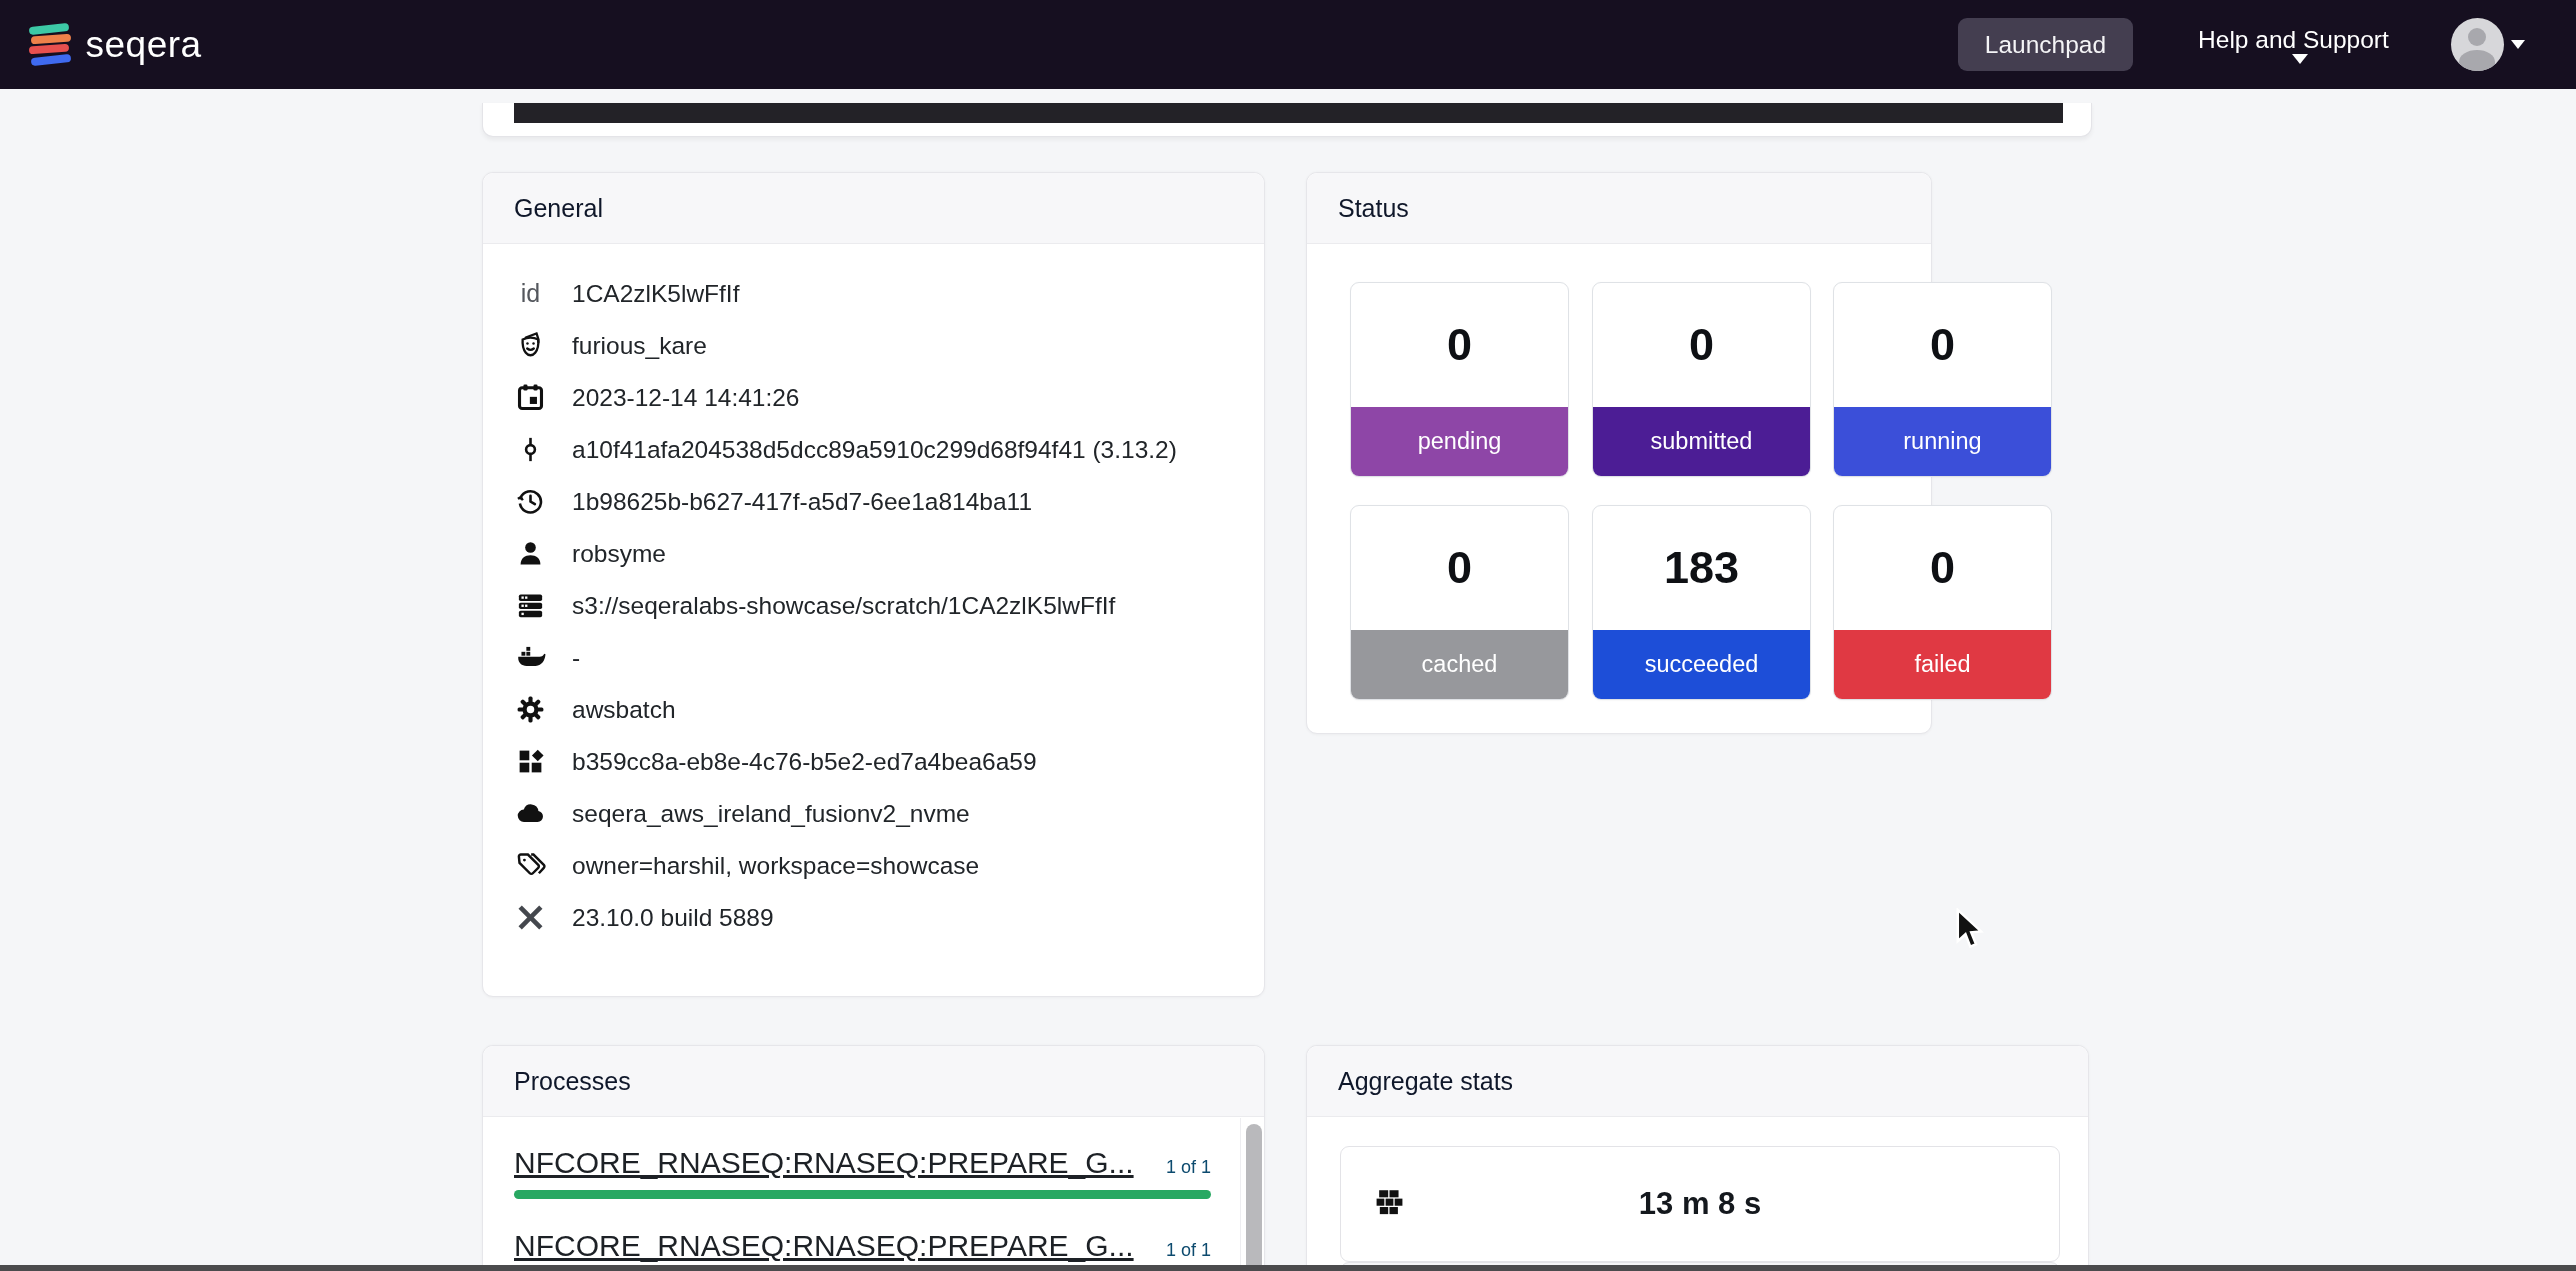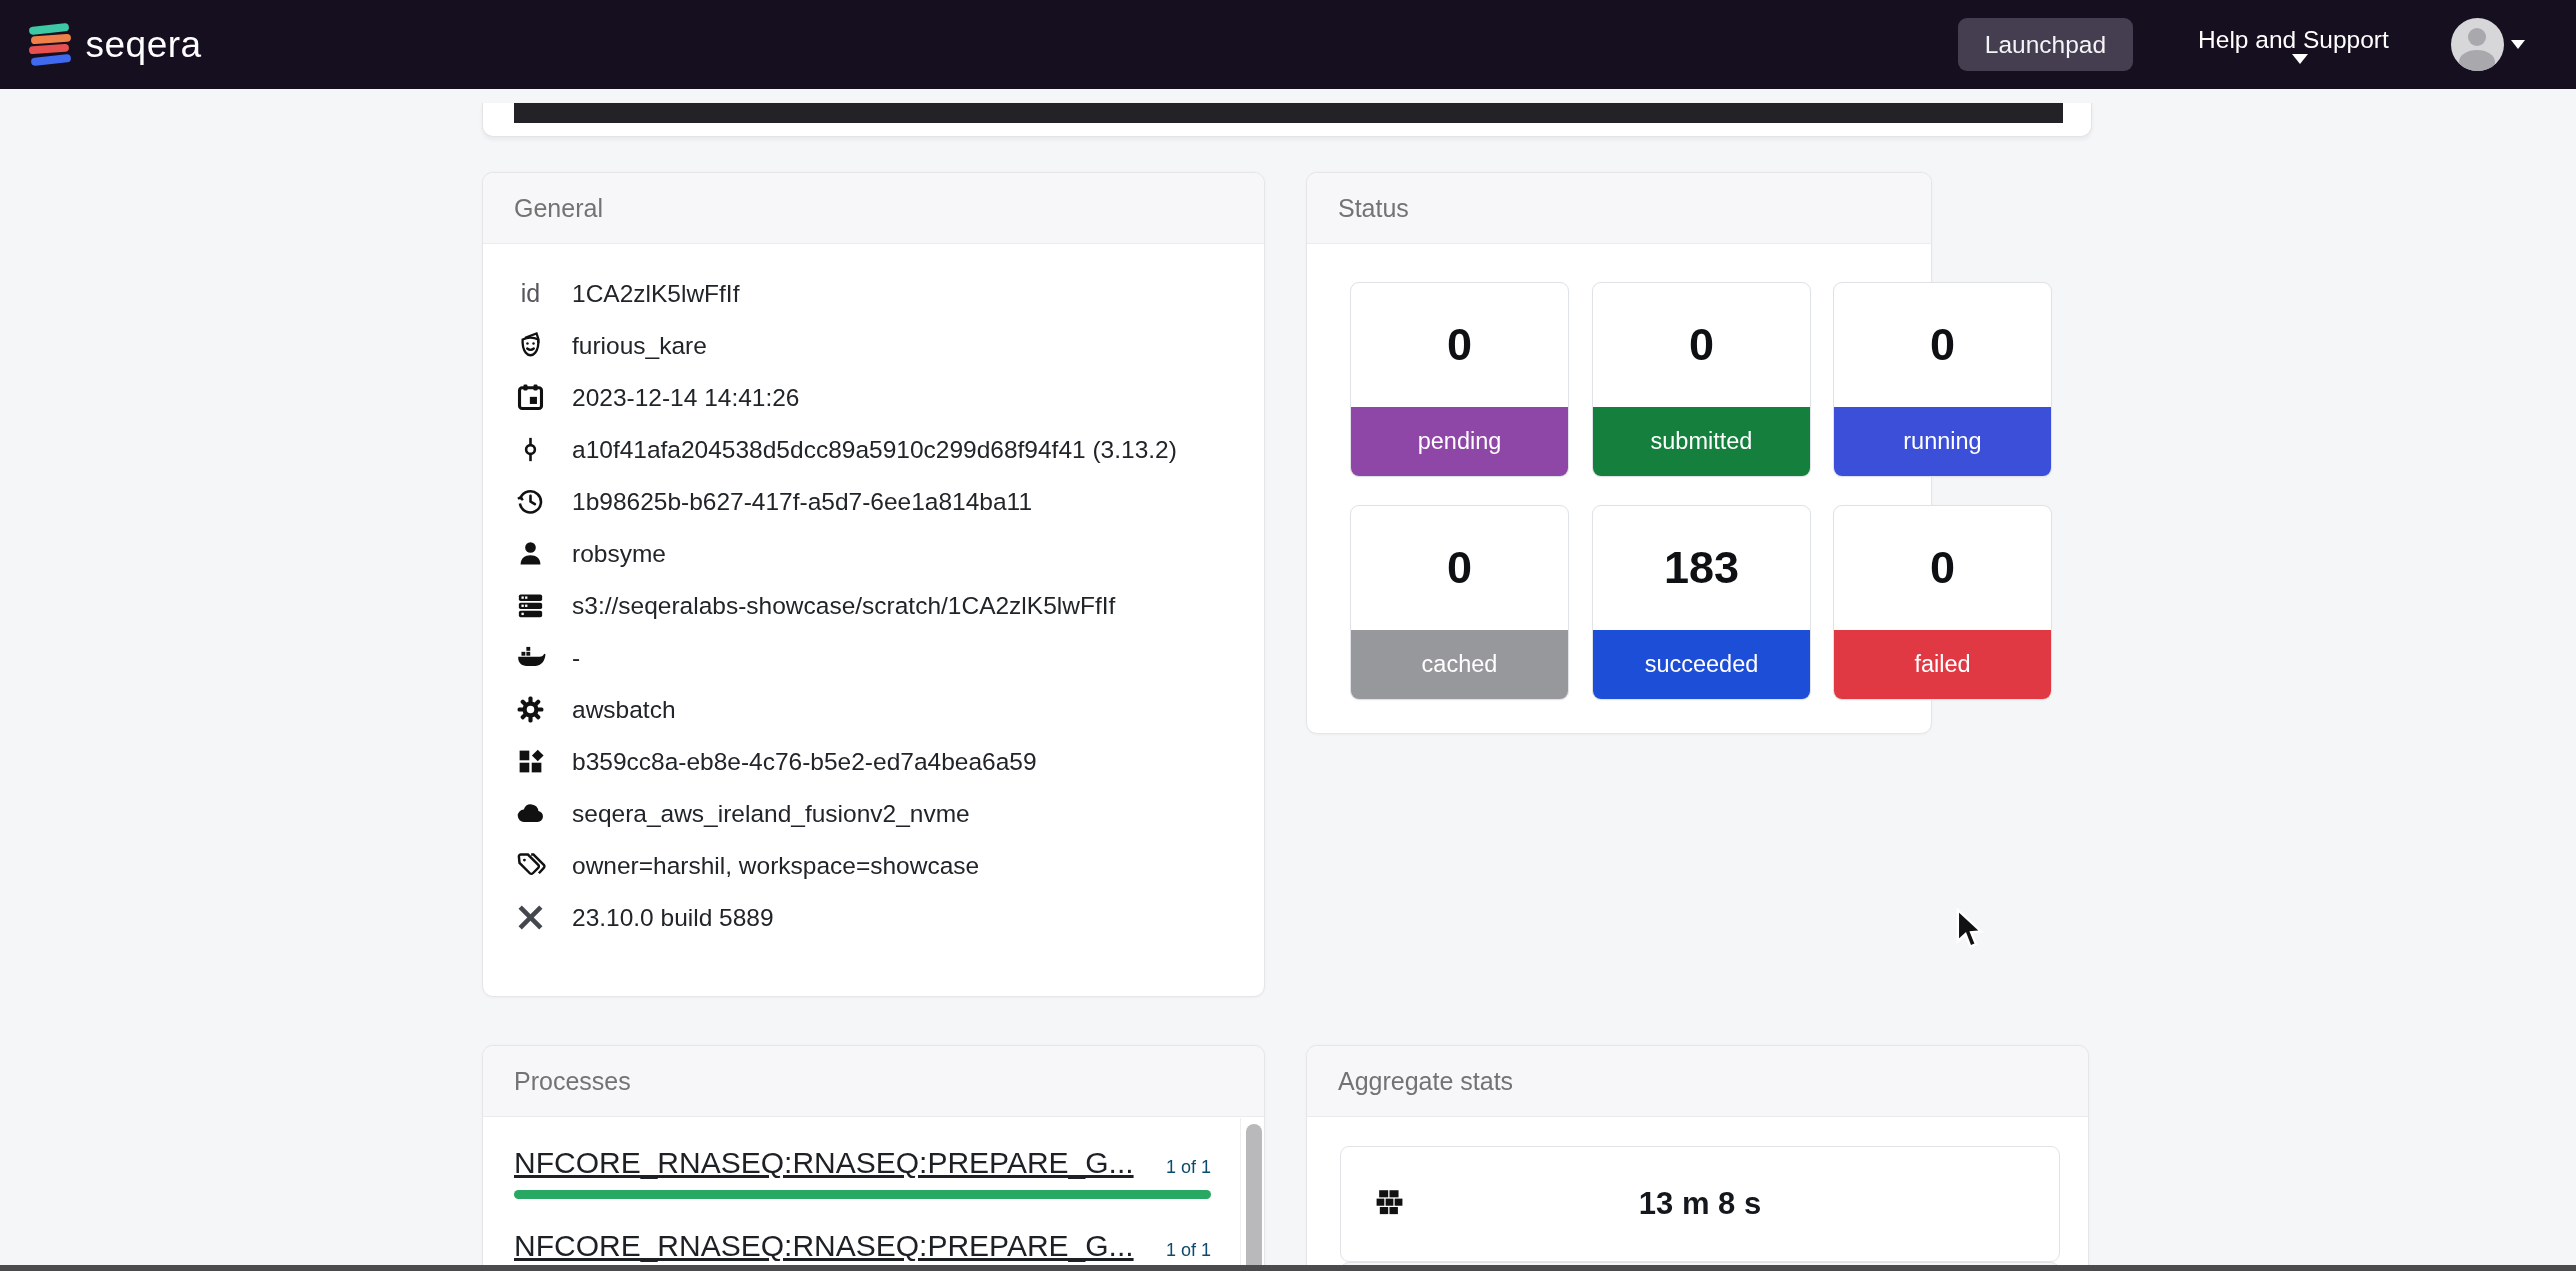--- a/index.html
+++ b/index.html
@@ -42,21 +42,21 @@
     position:absolute; left:482px; top:103px; width:1610px; height:34px; background:#fff;
     border:0.9px solid #e4e4e8; border-top:none; border-radius:0 0 11px 11px;
     box-shadow:0 2.7px 4.5px rgba(0,0,0,0.05); overflow:hidden;
   }
   .console-bar { position:absolute; left:31px; top:0; width:1549px; height:20px; background:#232227; }
   
   .card { position:absolute; background:#fff; border:0.9px solid #e6e6ea; border-radius:11px;
     box-shadow:0 0.9px 2.7px rgba(0,0,0,0.04); }
   .card-header { height:71px; background:#f7f7f9; border-bottom:0.9px solid #ebebee;
     border-radius:11px 11px 0 0; display:flex; align-items:center; padding-left:31px;
-    font-size:25px; color:#737373; }
+    font-size:25px; color:#0f172a; }
   
   #general-card { left:482px; top:172px; width:783px; height:825px; }
   .g-rows { padding-top:23.5px; }
   .g-row { height:52px; display:flex; align-items:center; }
   .g-icon { width:33px; margin-left:31px; display:flex; justify-content:center; align-items:center; color:#151515; }
   .g-id { font-size:25px; color:#54575d; }
   .g-value { margin-left:25px; font-size:24.5px; color:#212529; white-space:nowrap; }
   
   #status-card { left:1306px; top:172px; width:626px; height:562px; }
   .tile { position:absolute; width:219px; height:195px; background:#fff; border:0.9px solid #dfe2e6;
@@ -293,21 +293,21 @@
     <div class="card-header">
       <span>Status</span>
     </div>
 
     <div class="tile t1">
       <div class="tile-num">0</div>
       <div class="tile-band" style="background: rgb(142, 70, 167);">pending</div>
     </div>
     <div class="tile t2">
       <div class="tile-num">0</div>
-      <div class="tile-band" style="background: #15803d;">submitted</div>
+      <div class="tile-band" style="background: #4c1d95;">submitted</div>
     </div>
     <div class="tile t3">
       <div class="tile-num">0</div>
       <div class="tile-band" style="background: rgb(59, 79, 217);">running</div>
     </div>
     <div class="tile t4">
       <div class="tile-num">0</div>
       <div class="tile-band" style="background: rgb(151, 152, 156);">cached</div>
     </div>
     <div class="tile t5">

